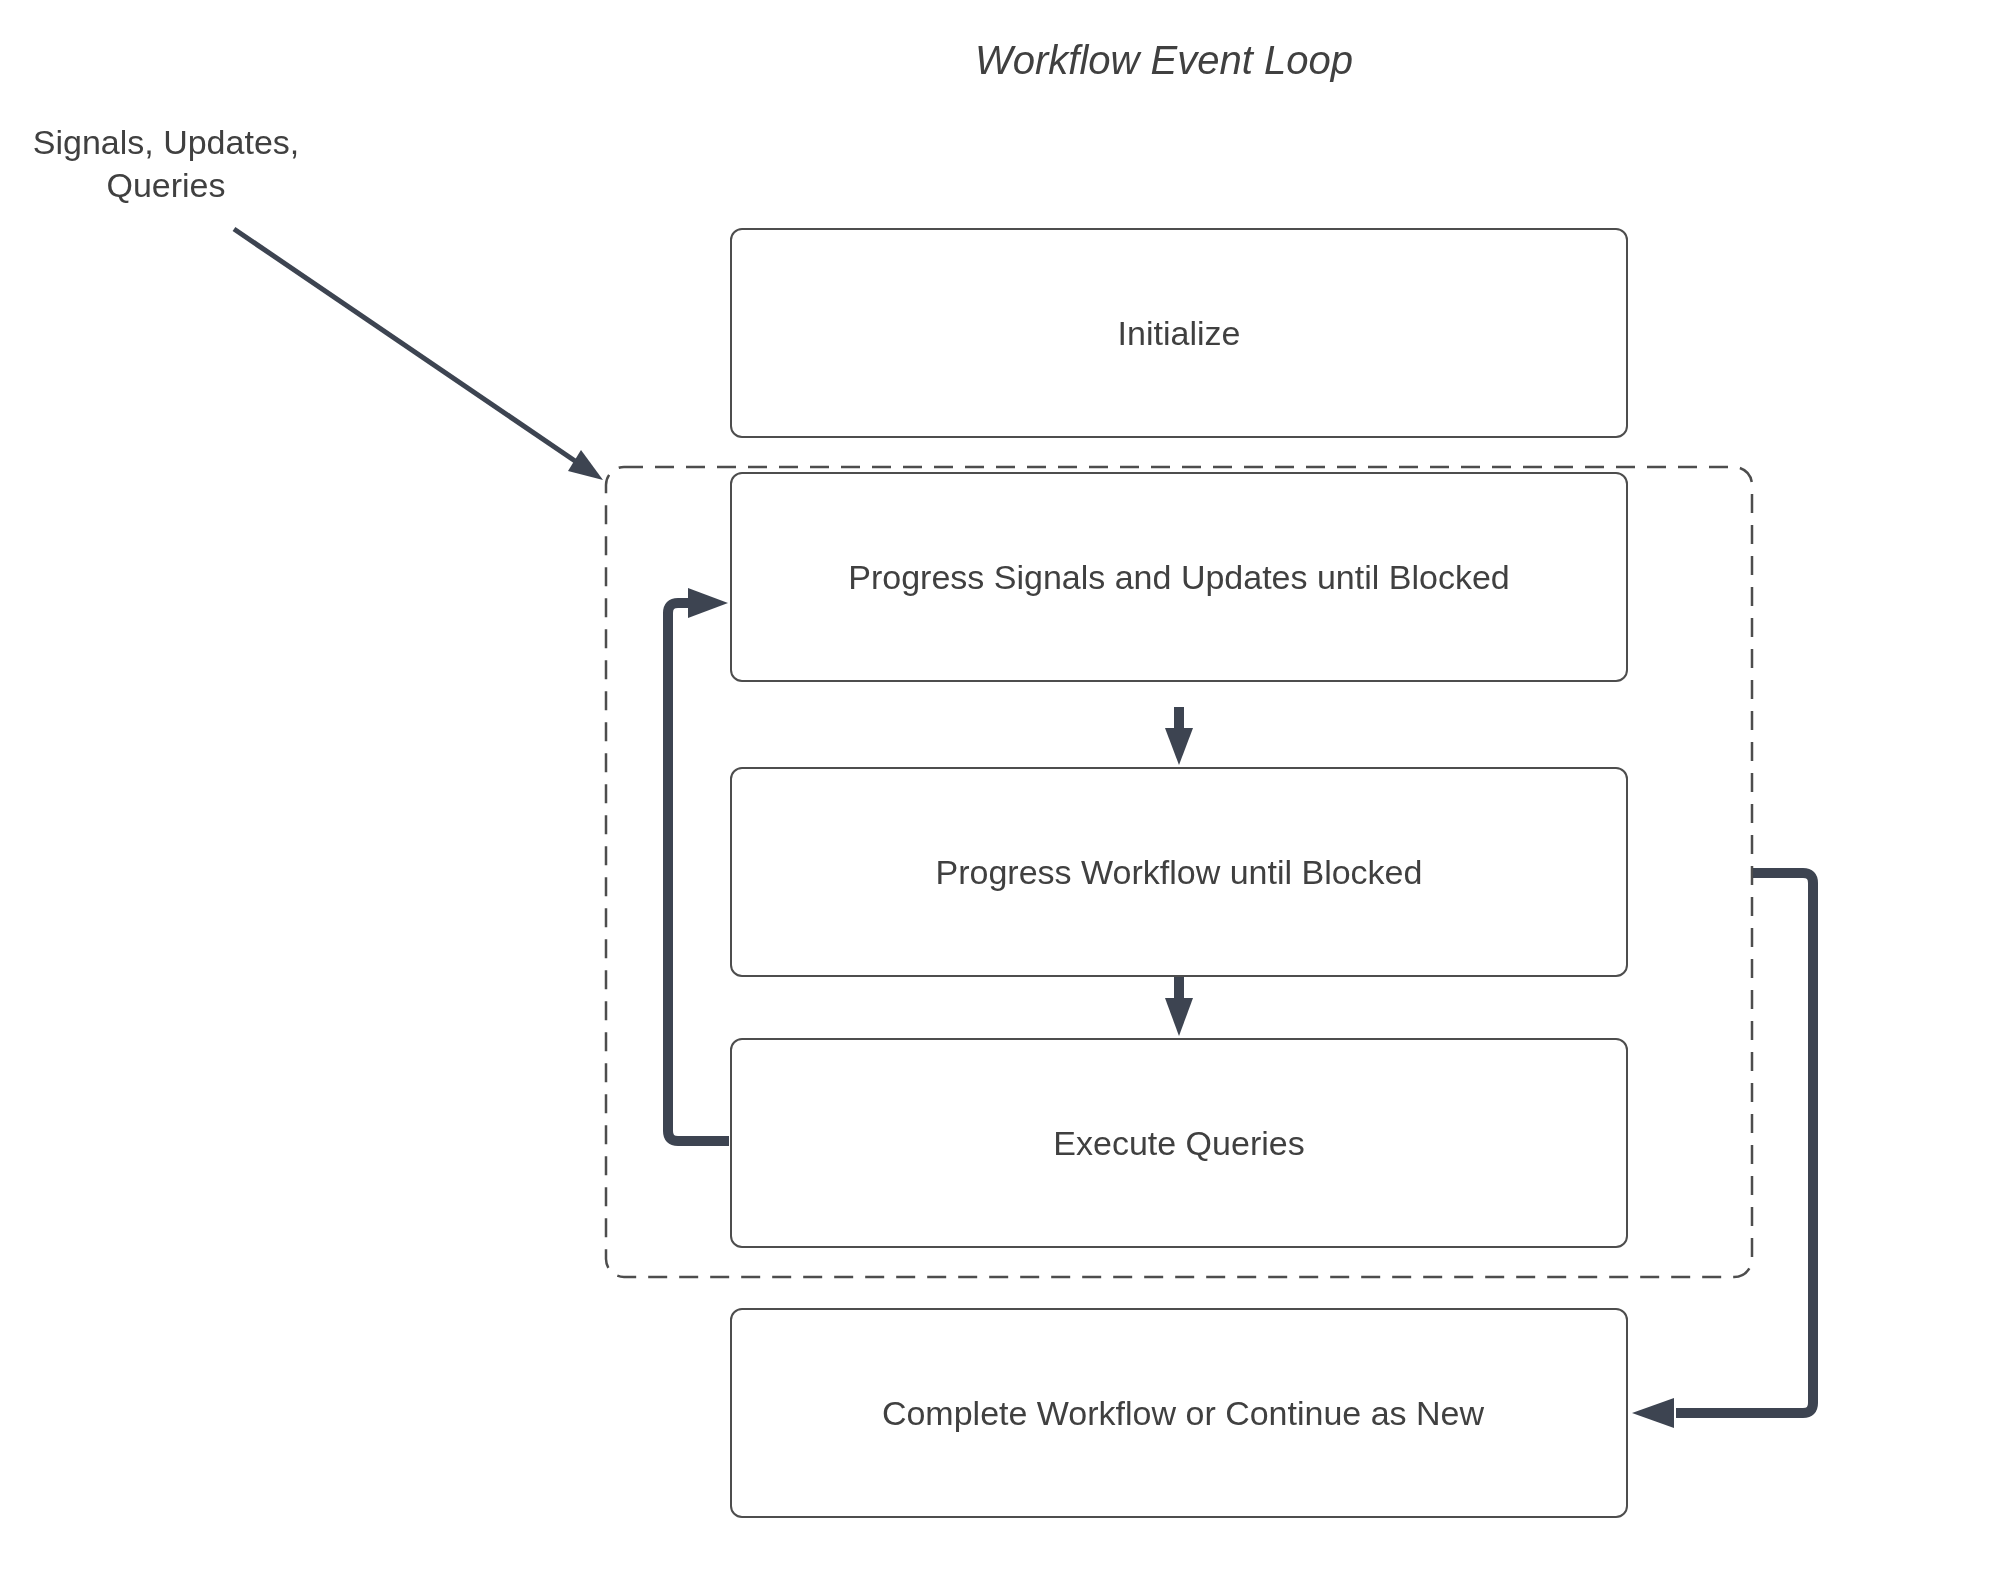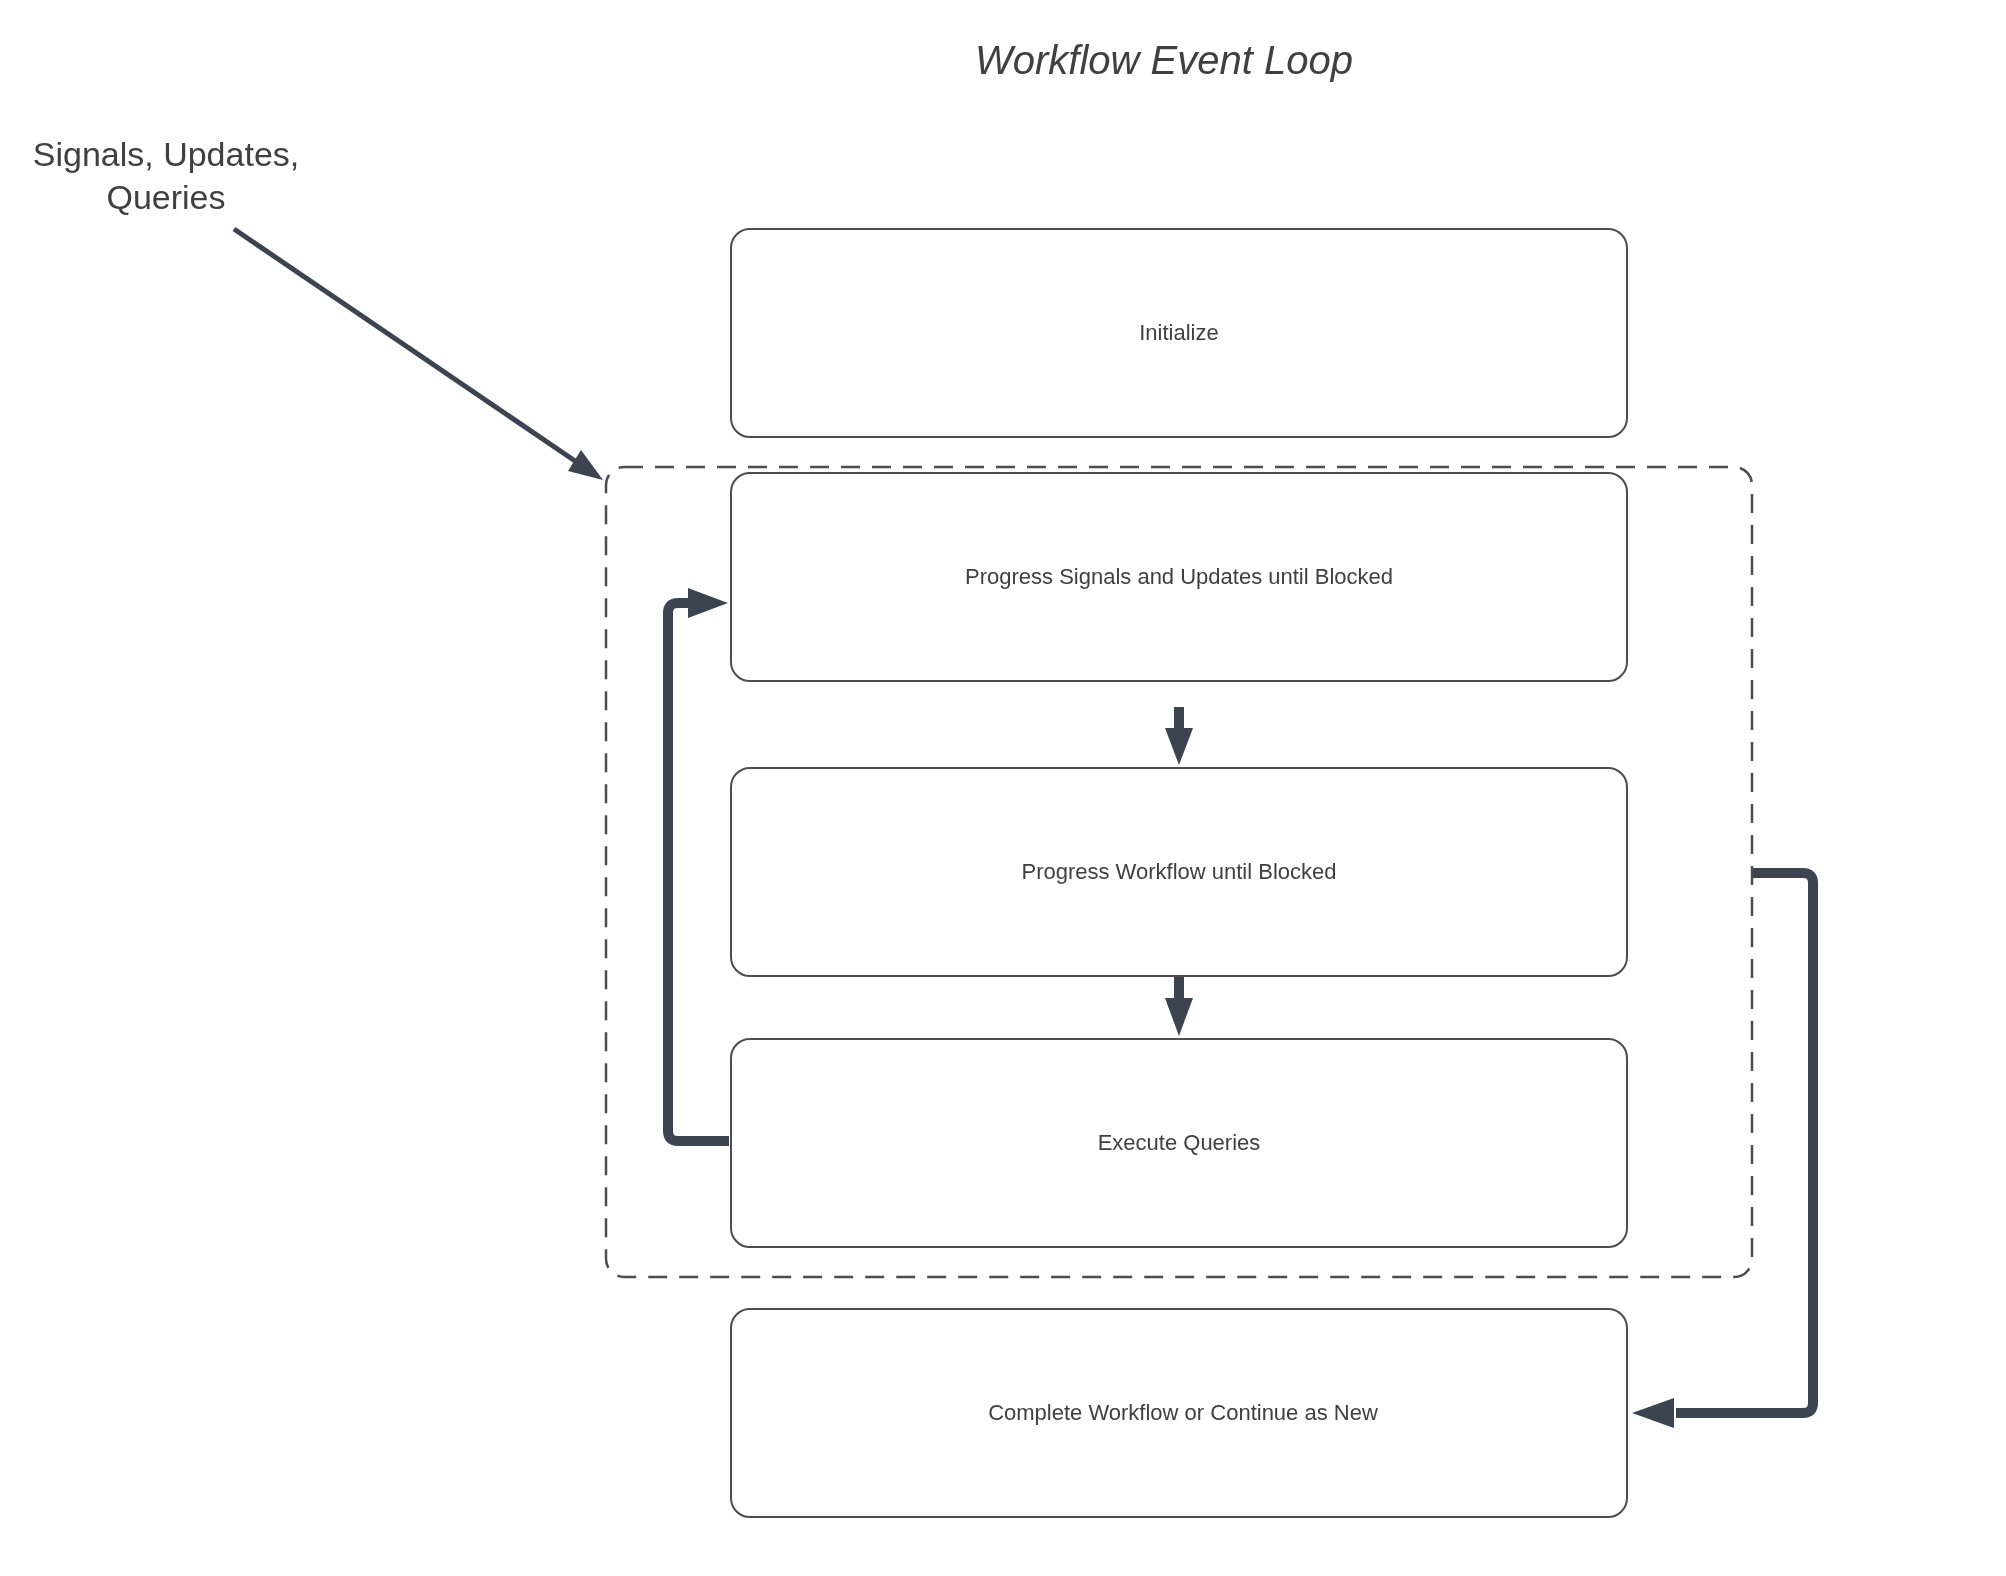--- a/index.html
+++ b/index.html
@@ -21,36 +21,36 @@
   .title{
     position:absolute;
     left:764px;top:38px;width:800px;
     text-align:center;
     font-size:40px;line-height:44px;
     font-style:italic;
     color:var(--text);
   }
   .annotation{
     position:absolute;
-    left:0px;top:133px;width:332px;
+    left:0px;top:121px;width:332px;
     text-align:center;
     font-size:34px;line-height:43px;
     white-space:pre-line;
     color:var(--text);
   }
   .node{
     position:absolute;
     left:730px;width:898px;height:210px;
     box-sizing:border-box;
     background:var(--bg);
     border:2px solid var(--border);
-    border-radius:20px;
+    border-radius:12px;
     display:flex;align-items:center;justify-content:center;
     text-align:center;
-    font-size:22px;line-height:42px;
+    font-size:34px;line-height:42px;
     color:var(--text);
   }
   .node-initialize{top:228px;}
   .node-progress-signals{top:472px;}
   .node-progress-workflow{top:767px;}
   .node-execute-queries{top:1038px;}
   .node-complete{top:1308px;padding-left:8px;}
 </style>
 </head>
 <body>

